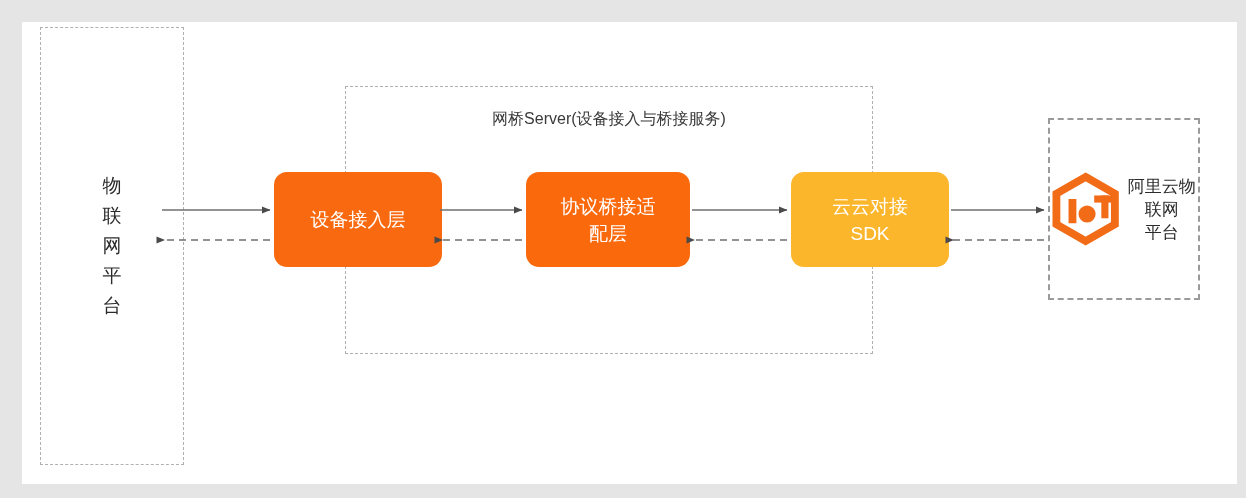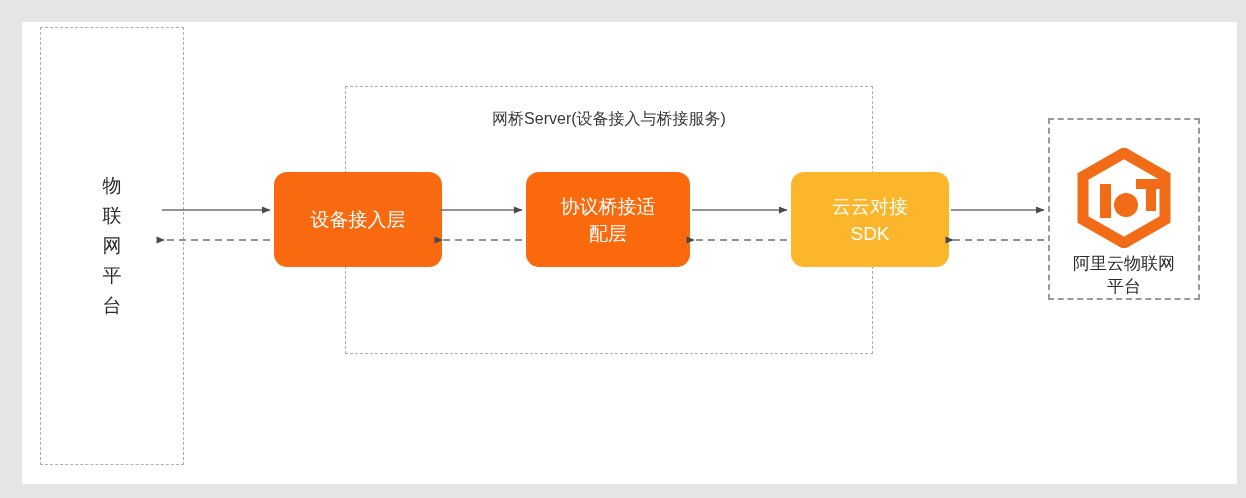--- a/index.html
+++ b/index.html
@@ -82,21 +82,21 @@
     width: 152px;
     height: 182px;
   }
   .right-inner {
     position: absolute;
     left: 0;
     right: 0;
     top: 0;
     bottom: 0;
     display: flex;
-    flex-direction: column;
+    flex-direction: row;
     align-items: center;
     justify-content: flex-end;
     gap: 4px;
   }
   .iot-logo {
     width: 100px;
     height: 100px;
     display: block;
   }
   .right-label {

